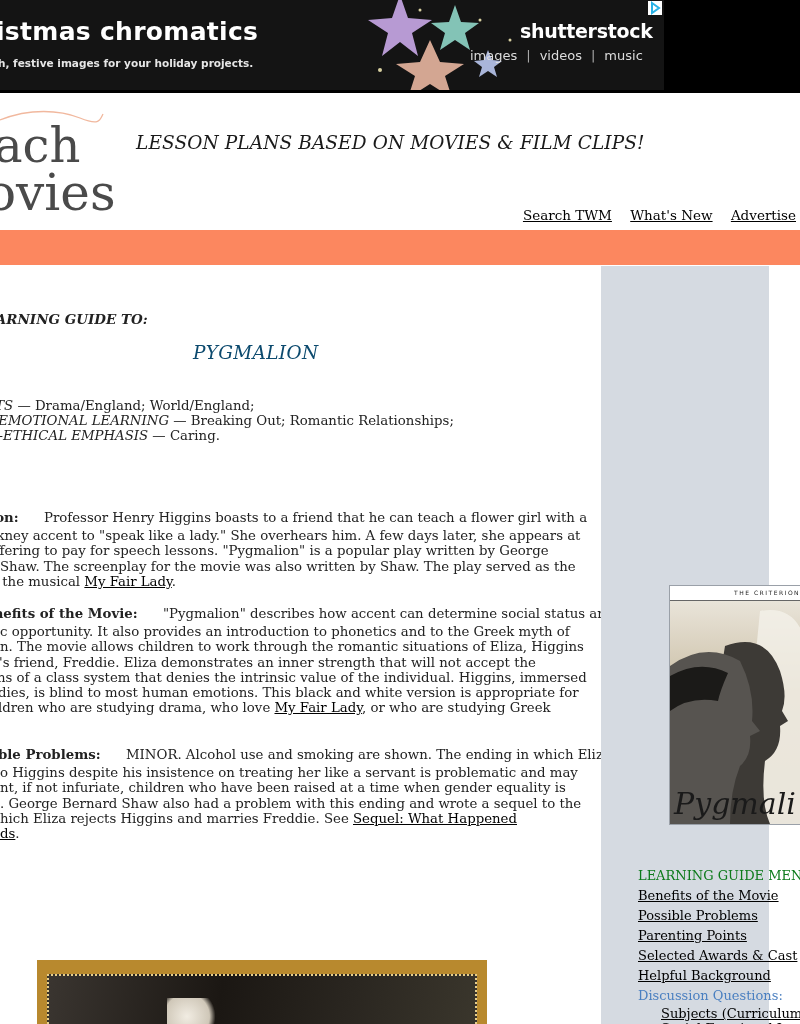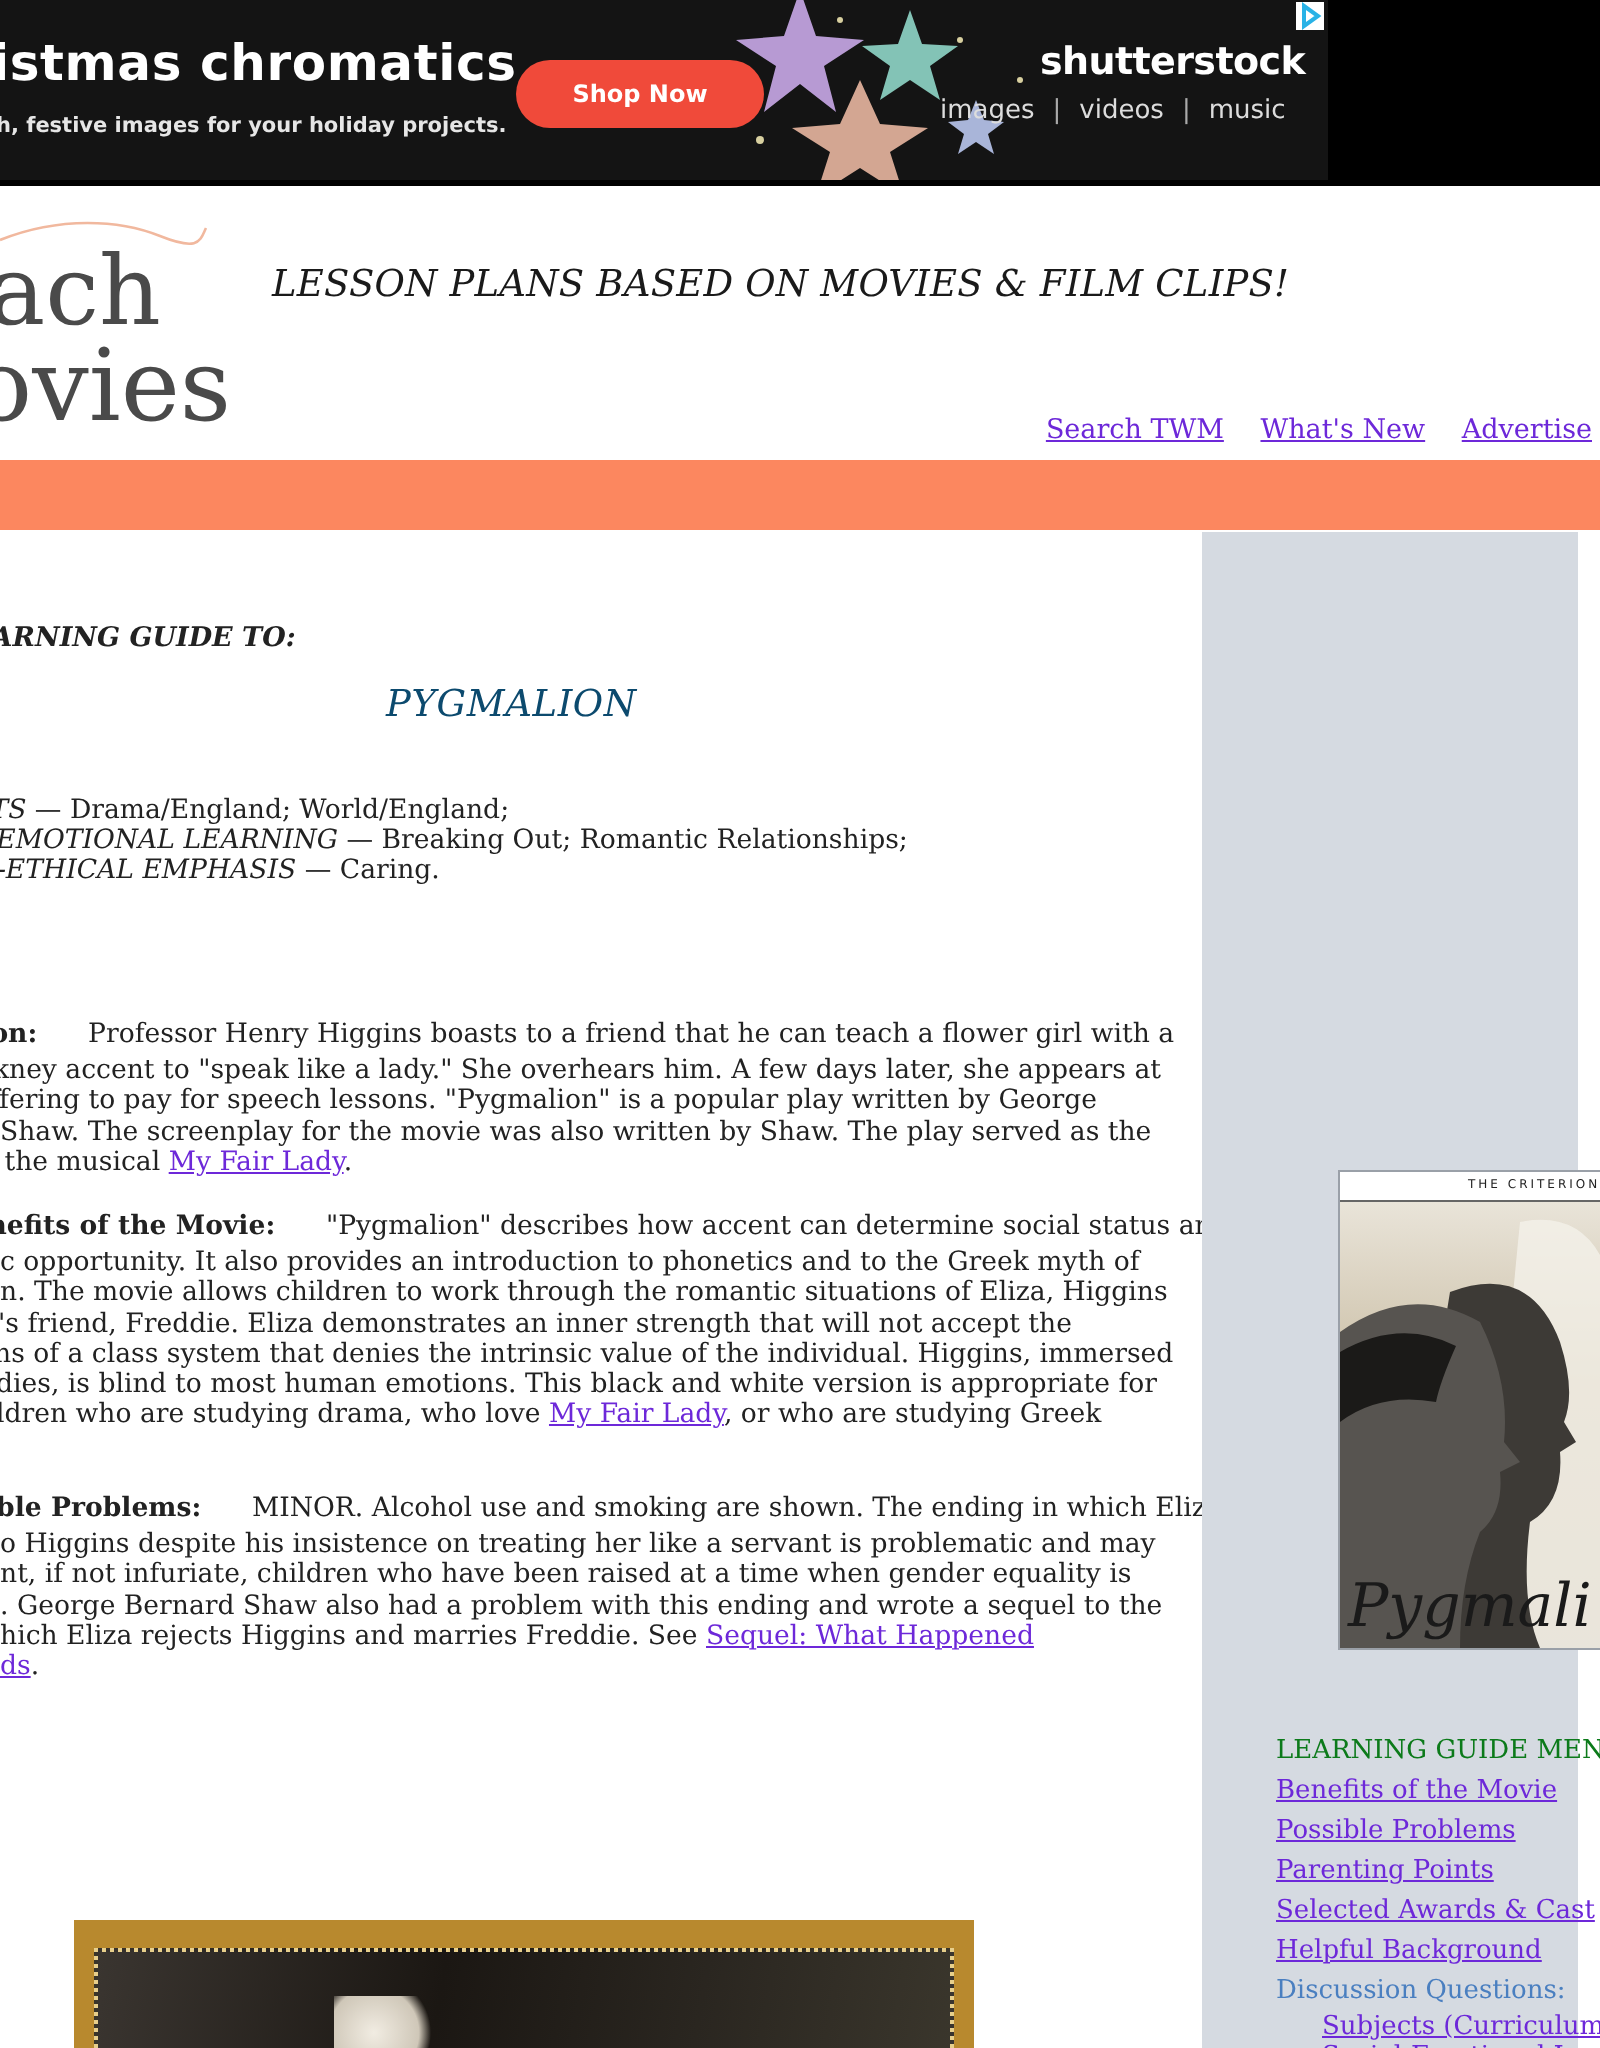--- a/index.html
+++ b/index.html
@@ -2,21 +2,21 @@
 <html><head>
 <meta charset="utf-8">
 <style>
   html, body { margin:0; padding:0; }
   body {
     width:800px; height:1024px; overflow:hidden; position:relative;
     background:#ffffff;
     font-family:"DejaVu Serif", serif;
     color:#222;
   }
-  a { color:#6d28d9; text-decoration:underline; }
+  a { color:#000000; text-decoration:underline; }
 
   
   .ad-strip {
     position:absolute; left:0; top:0; width:800px; height:93px;
     background:#000000;
   }
   .ad {
     position:absolute; left:0; top:0; width:664px; height:90px;
     background:#141414; overflow:hidden;
     font-family:"DejaVu Sans", sans-serif;
@@ -85,21 +85,21 @@
     position:absolute; left:10px; top:14px; right:10px; bottom:0;
     background:linear-gradient(100deg,#3a3530 0%,#1b1713 40%,#2a2620 70%,#3a362c 100%);
     border-top:2px dotted #e7cf8c; border-left:2px dotted #e7cf8c; border-right:2px dotted #e7cf8c;
   }
   .painting .figure {
     position:absolute; left:118px; top:22px; width:50px; height:46px;
     background:radial-gradient(circle at 40% 40%, #f1ece2 0%, #cfc7b8 55%, transparent 70%);
   }
 
   
-  .sidebar { position:absolute; left:601px; top:266px; width:168px; height:758px; background:#d5dae1;padding-left:20px; }
+  .sidebar { position:absolute; left:601px; top:266px; width:168px; height:758px; background:#d5dae1; }
   .cover {
     position:absolute; left:68px; top:319px; width:140px; height:238px;
     background:#fff; border:1px solid #9aa0a8; overflow:hidden;
   }
   .cover .ribbon {
     position:absolute; left:0; top:0; right:0; height:14px; border-bottom:1px solid #666;
     font-family:"DejaVu Sans", sans-serif; font-size:6px; letter-spacing:1.5px; line-height:14px;
     padding-left:64px; color:#222; white-space:nowrap;
   }
   .cover .art { position:absolute; left:0; top:15px; right:0; bottom:0;
@@ -114,21 +114,20 @@
   .menu .menu-static { color:#4a7fc0; }
   .menu .sub { padding-left:23px; line-height:15px; }
 </style>
 </head>
 <body>
 
 <div class="ad-strip">
   <div class="ad">
     <div class="ad-headline">istmas chromatics</div>
     <div class="ad-sub">h, festive images for your holiday projects.</div>
-    <div class="ad-cta">Shop Now</div>
     <svg class="ad-stars" viewBox="0 0 160 90">
       <polygon points="40,-5 48,18 72,20 52,33 58,56 40,42 22,56 28,33 8,20 32,18" fill="#c9a8e8" opacity="0.9"></polygon>
       <polygon points="95,5 101,22 119,23 105,33 110,50 95,40 80,50 85,33 71,23 89,22" fill="#8fd6c8" opacity="0.9"></polygon>
       <polygon points="70,40 80,62 104,64 85,76 92,98 70,84 48,98 55,76 36,64 60,62" fill="#e8b6a0" opacity="0.9"></polygon>
       <polygon points="128,50 132,60 142,61 134,67 137,77 128,71 119,77 122,67 114,61 124,60" fill="#b9c6ee" opacity="0.9"></polygon>
       <circle cx="20" cy="70" r="2" fill="#d8d0a0"></circle>
         <circle cx="120" cy="20" r="1.5" fill="#d8d0a0"></circle>
       <circle cx="60" cy="10" r="1.5" fill="#d8d0a0"></circle>
         <circle cx="150" cy="40" r="1.5" fill="#d8d0a0"></circle>
     </svg>

